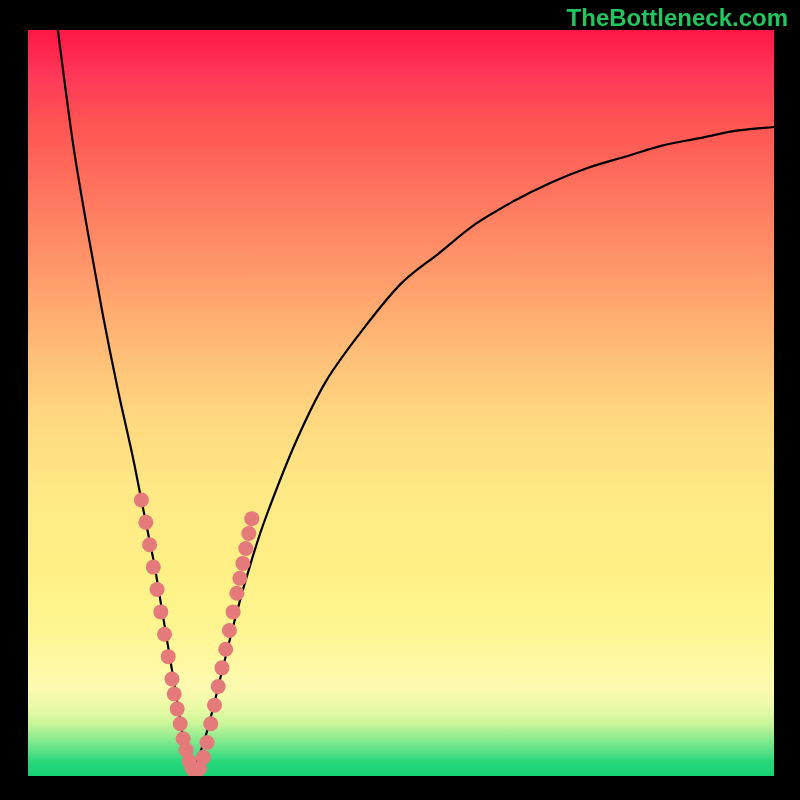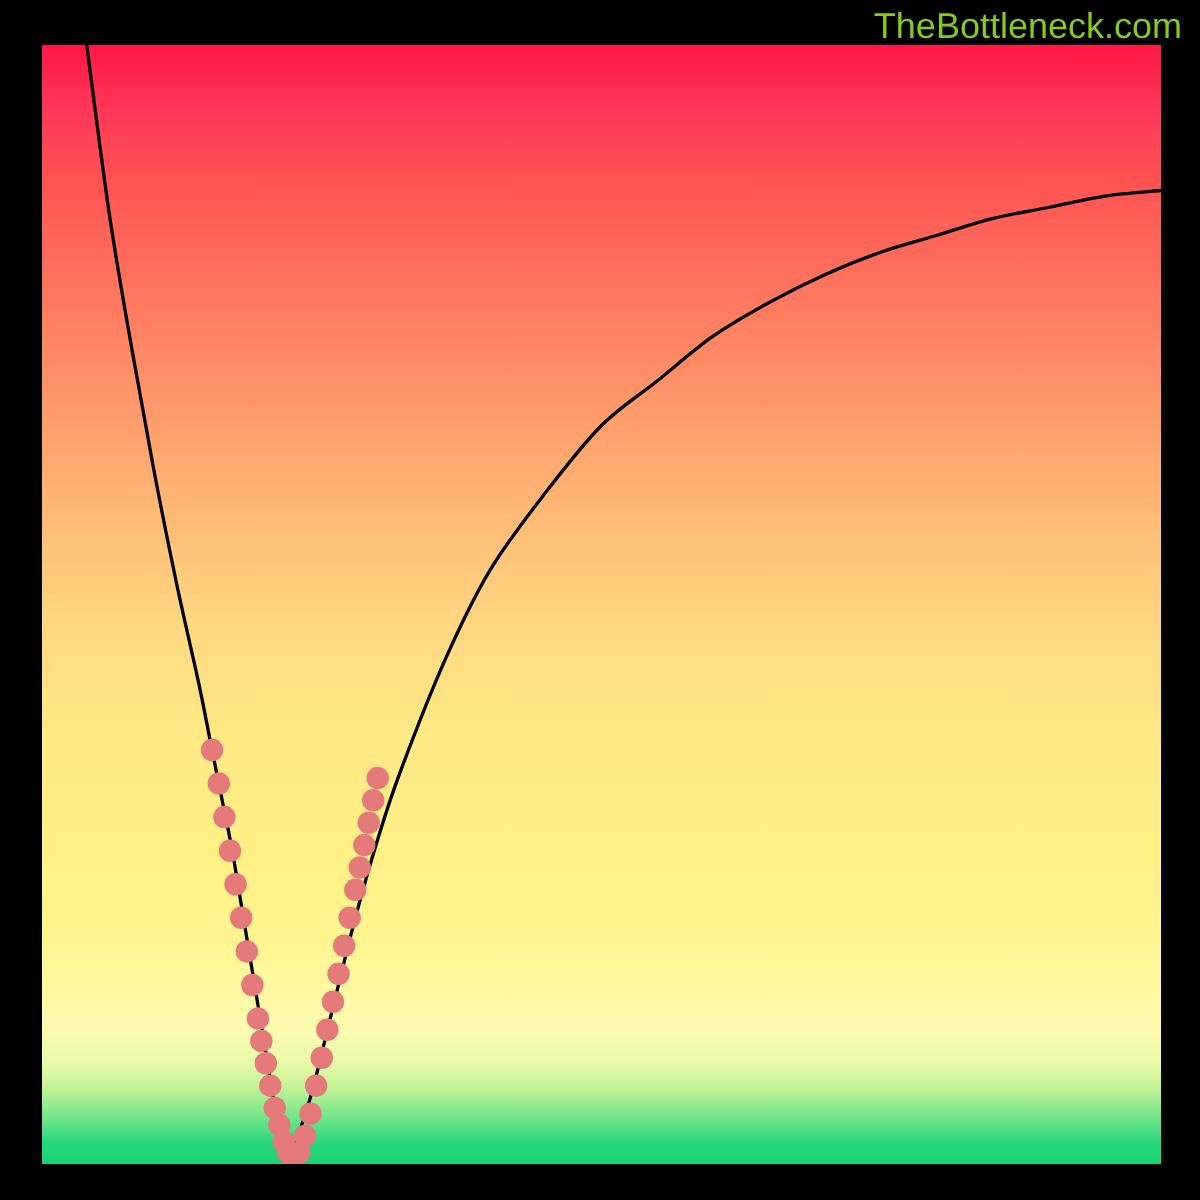--- a/index.html
+++ b/index.html
@@ -11,23 +11,23 @@
       width: 800px;
       height: 800px;
       background: #000;
       font-family: Arial, sans-serif;
       position: relative;
     }
     .attribution {
       position: absolute;
       top: 4px;
       right: 12px;
-      color: #84cc16;
+      color: #22c55e;
       font-size: 24px;
-      font-weight: 400;
+      font-weight: 700;
       z-index: 10;
     }
     .plot-area {
       position: absolute;
       top: 30px;
       left: 28px;
       width: 746px;
       height: 746px;
       background: linear-gradient(to bottom,
         #ff1744 0%,

